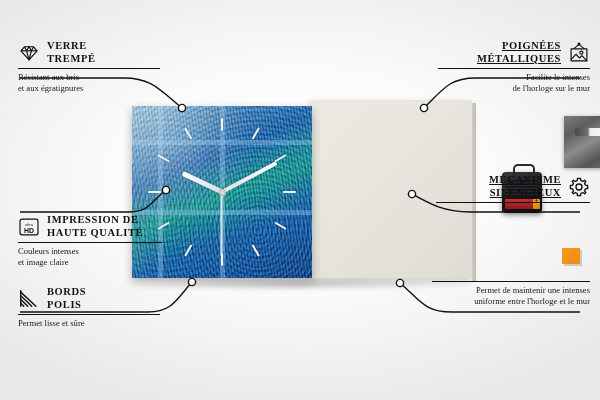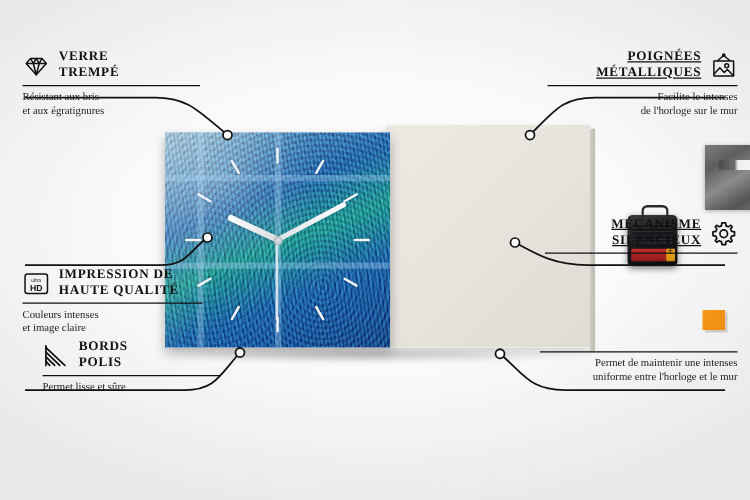--- a/index.html
+++ b/index.html
@@ -272,21 +272,21 @@
         </svg>
       </span>
       <span class="title">IMPRESSION DE
 HAUTE QUALITÉ</span>
     </div>
     <div class="rule" style="width:144px"></div>
     <div class="desc">Couleurs intenses
 et image claire</div>
   </div>
 
-  <div class="callout left" style="left:18px; top:272px; width:150px;margin-left:16px;">
+  <div class="callout left" style="left:18px; top:286px; width:150px;">
     <div class="head">
       <span class="ico">
         <svg viewBox="0 0 24 24" stroke="#111" stroke-width="1.5" stroke-linecap="round">
           <path d="M3,3 L3,20"></path>
           <path d="M3,4.5 L19.5,20"></path>
           <path d="M3,8.5 L15,20"></path>
           <path d="M3,12.5 L10.6,20"></path>
           <path d="M3,16.5 L6.3,20"></path>
         </svg>
       </span>

